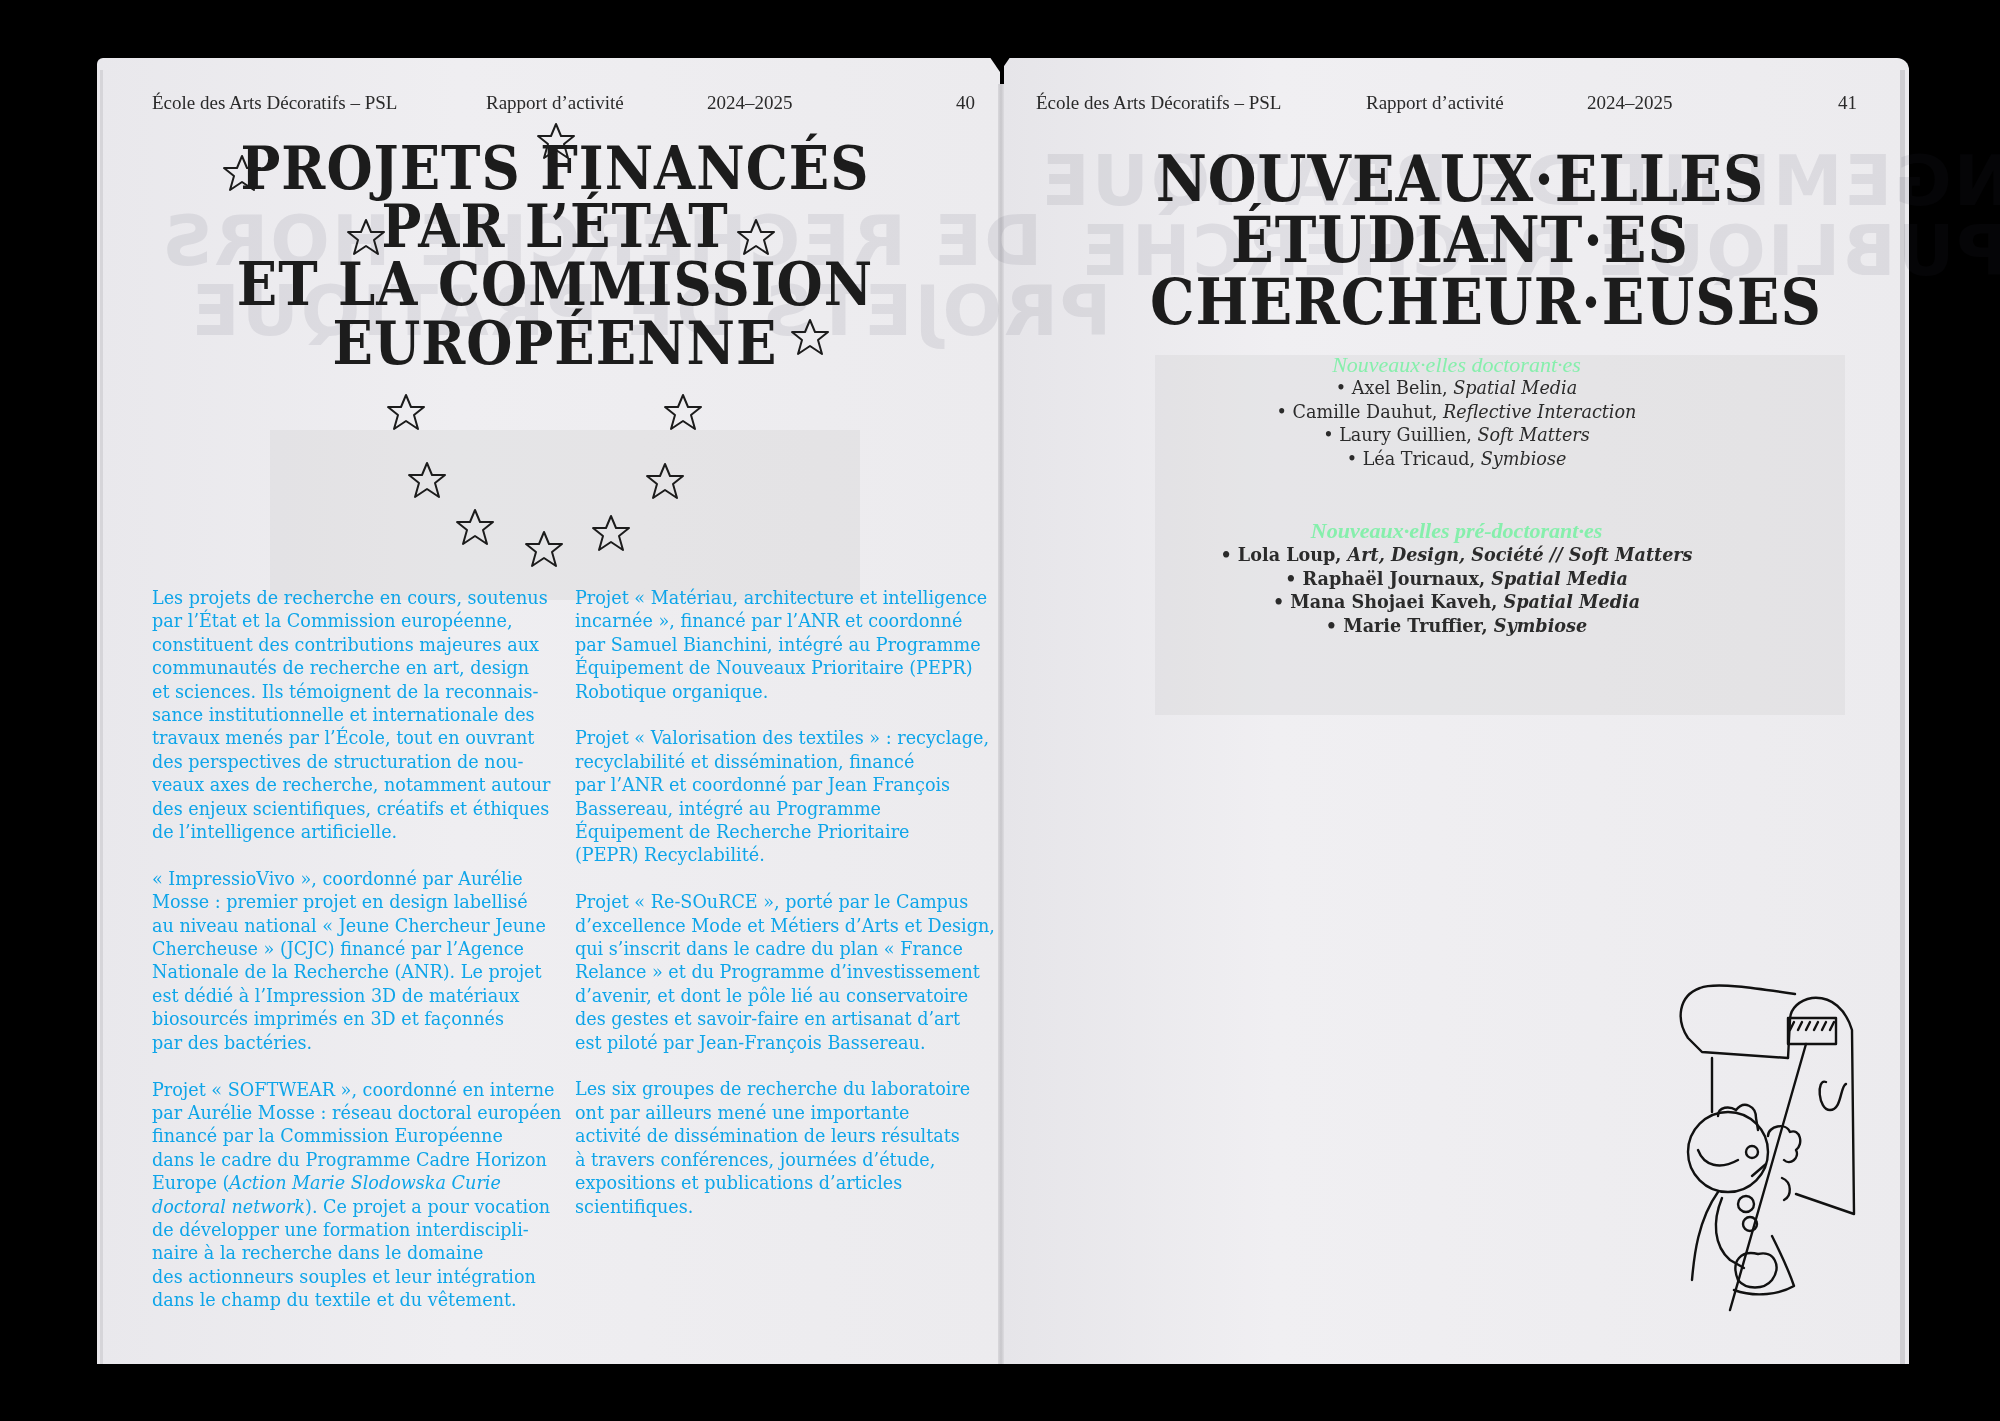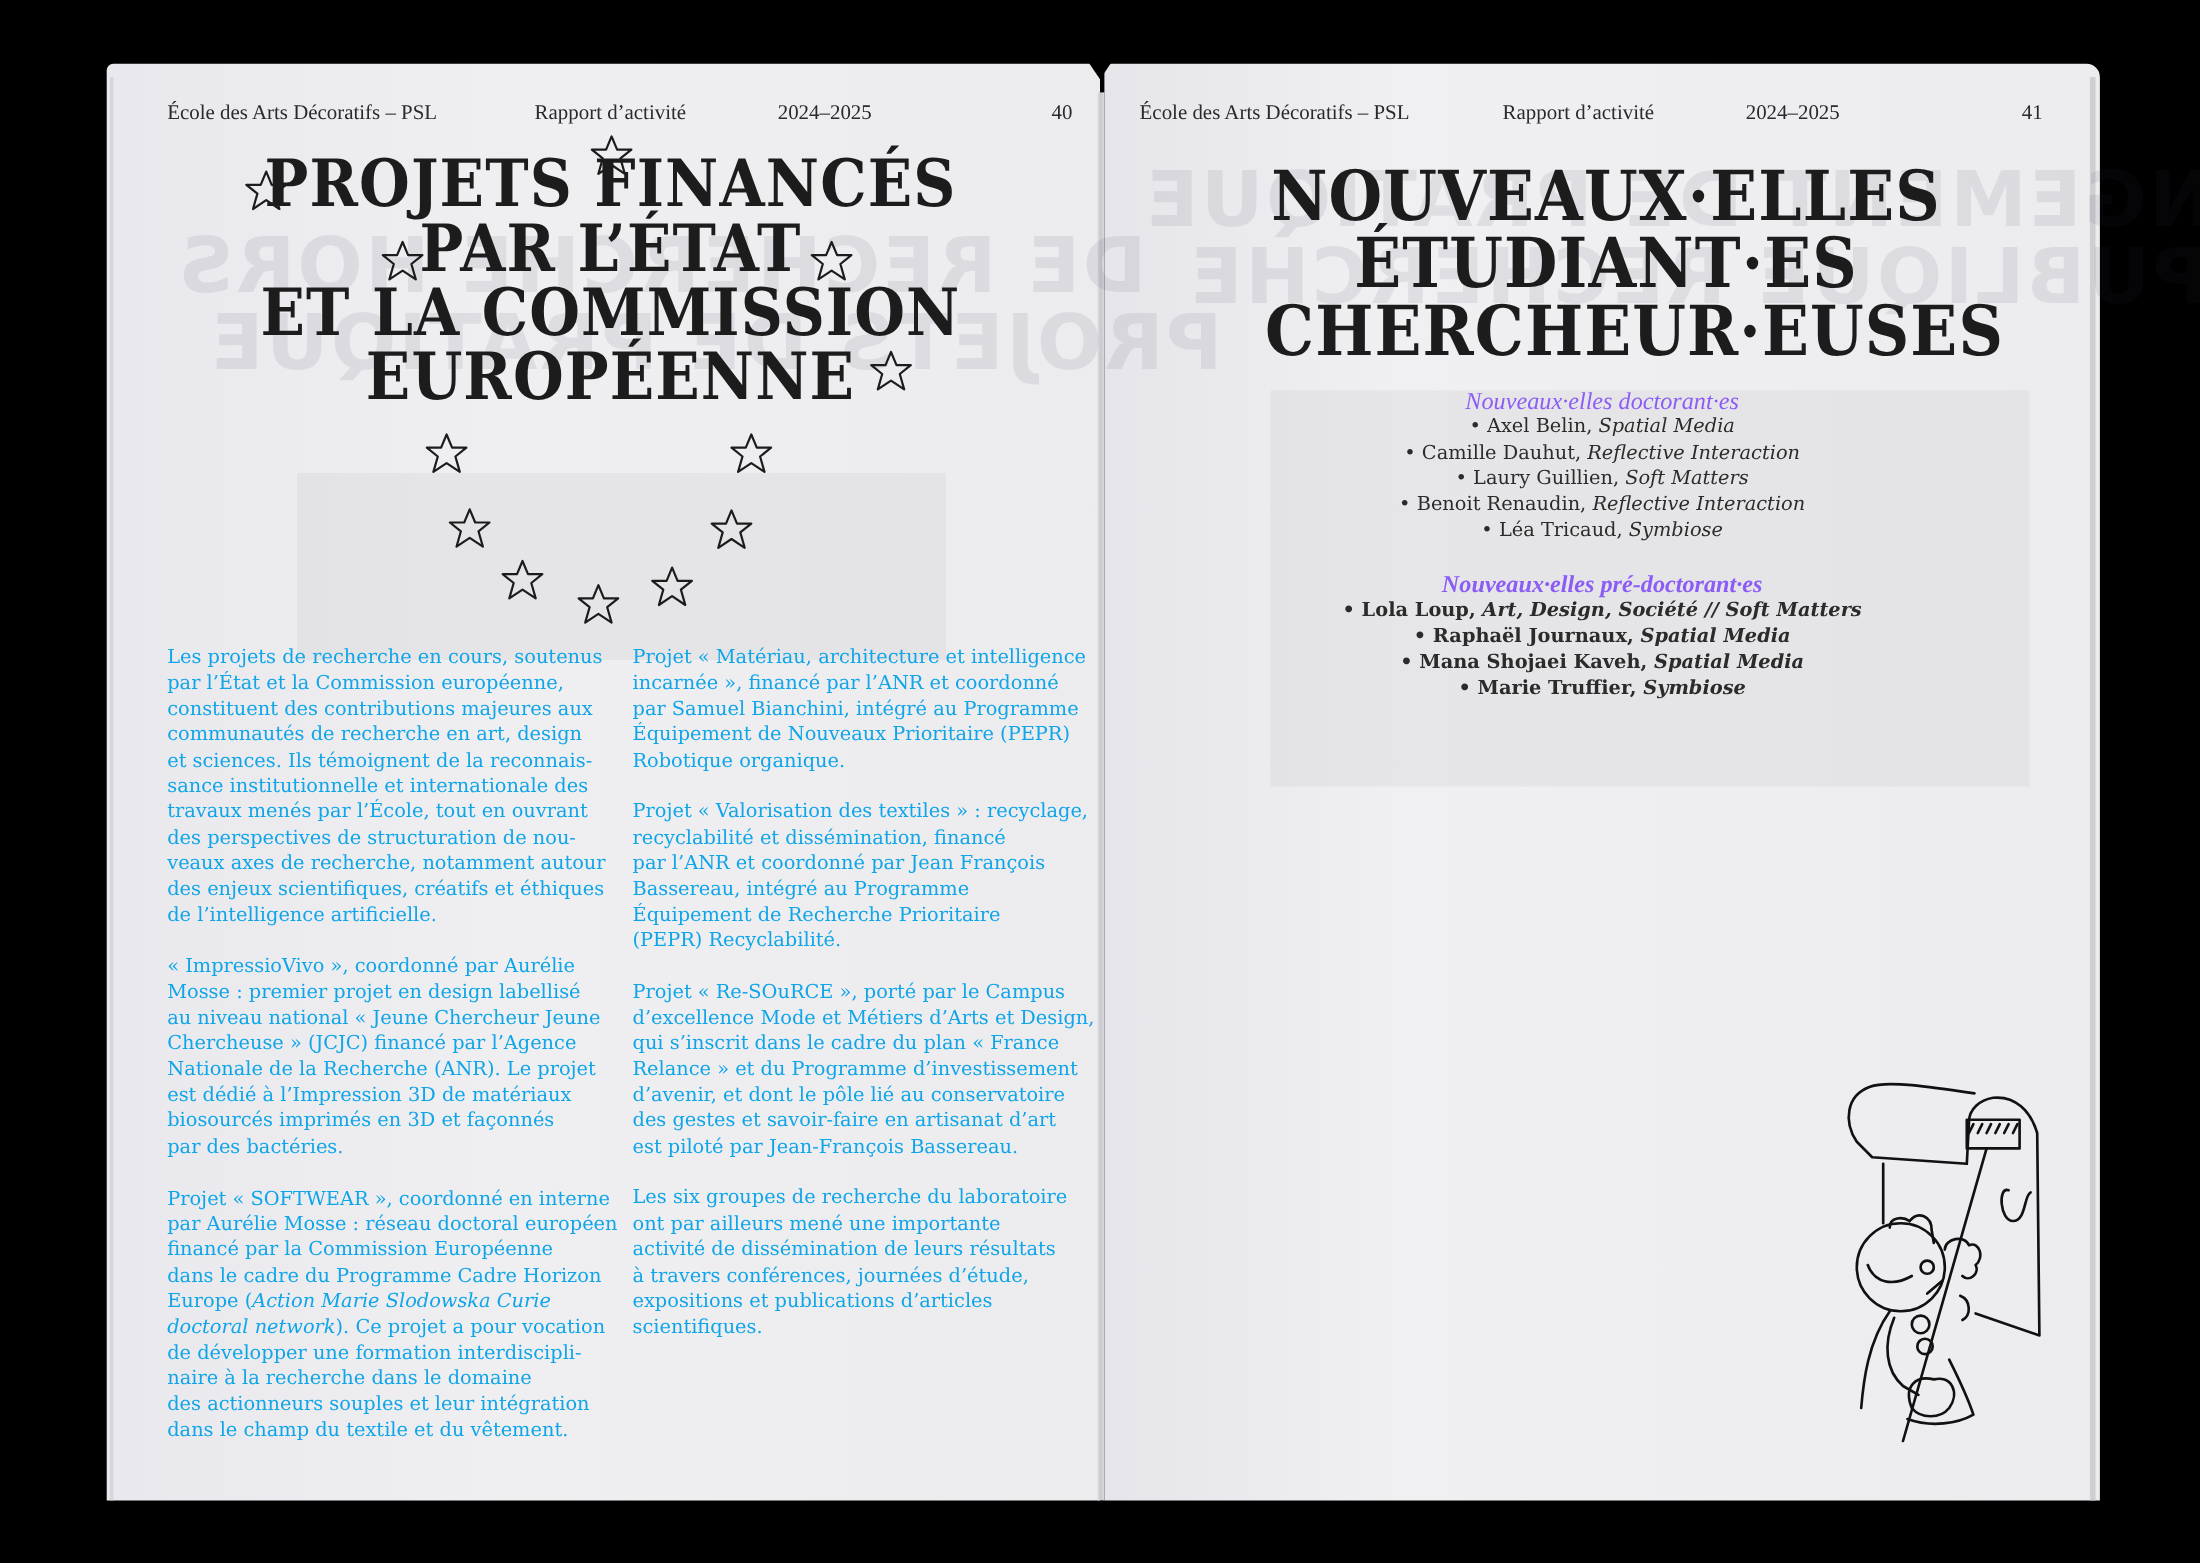--- a/index.html
+++ b/index.html
@@ -43,21 +43,21 @@
     .star svg { width: 100%; height: 100%; display: block; }
 
     .body-col {
       position: absolute; font-family: "DejaVu Serif", serif; font-size: 17.6px; line-height: 23.4px; color: #0ea5e9;
     }
     .body-col p { margin: 0 0 23.4px 0; }
     .body-col .ln { display: block; white-space: nowrap; }
     em { font-style: italic; }
 
     .list-block { position: absolute; left: 0; width: 905px; text-align: center; font-family: "DejaVu Serif", serif; font-size: 17.6px; line-height: 23.6px; color: #2b2b2b; }
-    .list-heading { font-family: "Liberation Serif", serif; font-style: italic; font-size: 22px; line-height: 25px; color: #8b5cf6; }
+    .list-heading { font-family: "Liberation Serif", serif; font-style: italic; font-size: 22px; line-height: 25px; color: #86efac; }
     .list-item { display: block; white-space: nowrap; }
 
     .illustration { position: absolute; left: 1660px; top: 960px; width: 260px; height: 360px; }
   </style>
 </head>
 <body>
 
 <div class="page page-left"></div>
 <div class="page page-right"></div>
 <div class="gutter"></div>
@@ -231,21 +231,20 @@
   <span class="line">Nouveaux·elles</span>
   <span class="line">étudiant·es</span>
   <span class="line">chercheur·euses</span>
 </div>
 
 <div class="list-block" style="left:1004px; top:352px;">
   <div class="list-heading">Nouveaux·elles doctorant·es</div>
   <span class="list-item"><span>• Axel Belin, </span><em>Spatial Media</em></span>
   <span class="list-item"><span>• Camille Dauhut, </span><em>Reflective Interaction</em></span>
   <span class="list-item"><span>• Laury Guillien, </span><em>Soft Matters</em></span>
-  <span class="list-item"><span>• Benoit Renaudin, </span><em>Reflective Interaction</em></span>
   <span class="list-item"><span>• Léa Tricaud, </span><em>Symbiose</em></span>
 </div>
 
 <div class="list-block" style="left:1004px; top:518px;font-weight:bold;">
   <div class="list-heading">Nouveaux·elles pré-doctorant·es</div>
   <span class="list-item"><span>• Lola Loup, </span><em>Art, Design, Société // Soft Matters</em></span>
   <span class="list-item"><span>• Raphaël Journaux, </span><em>Spatial Media</em></span>
   <span class="list-item"><span>• Mana Shojaei Kaveh, </span><em>Spatial Media</em></span>
   <span class="list-item"><span>• Marie Truffier, </span><em>Symbiose</em></span>
 </div>

